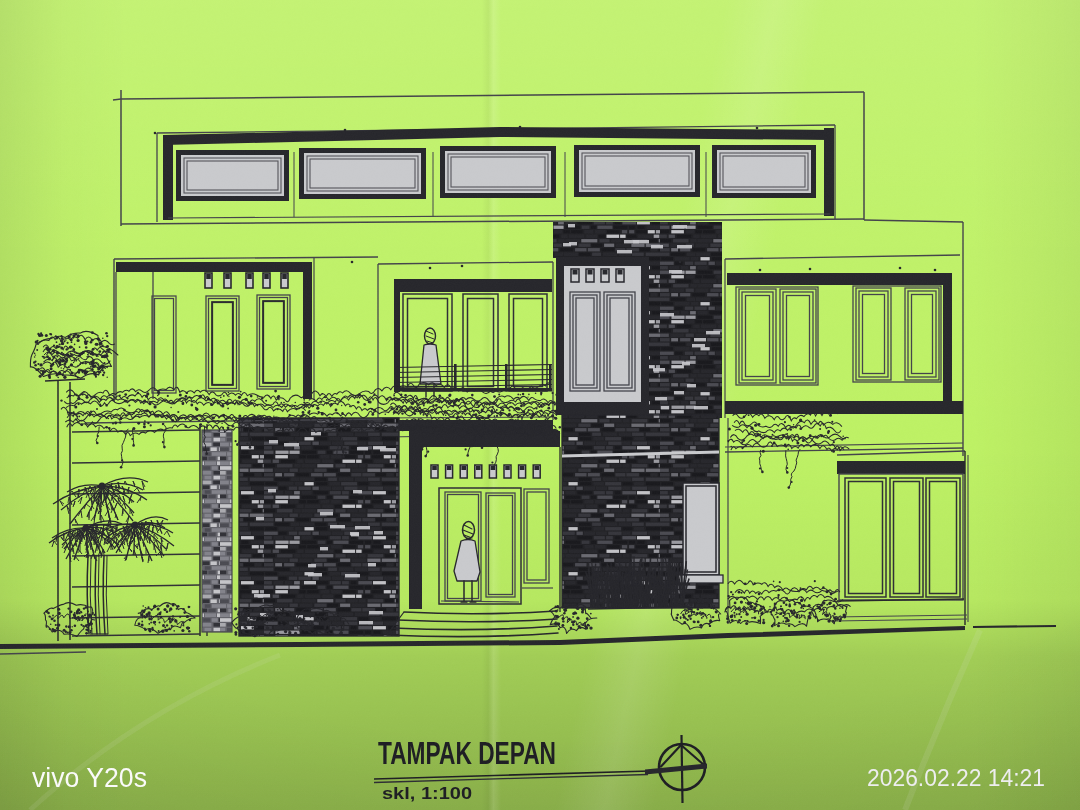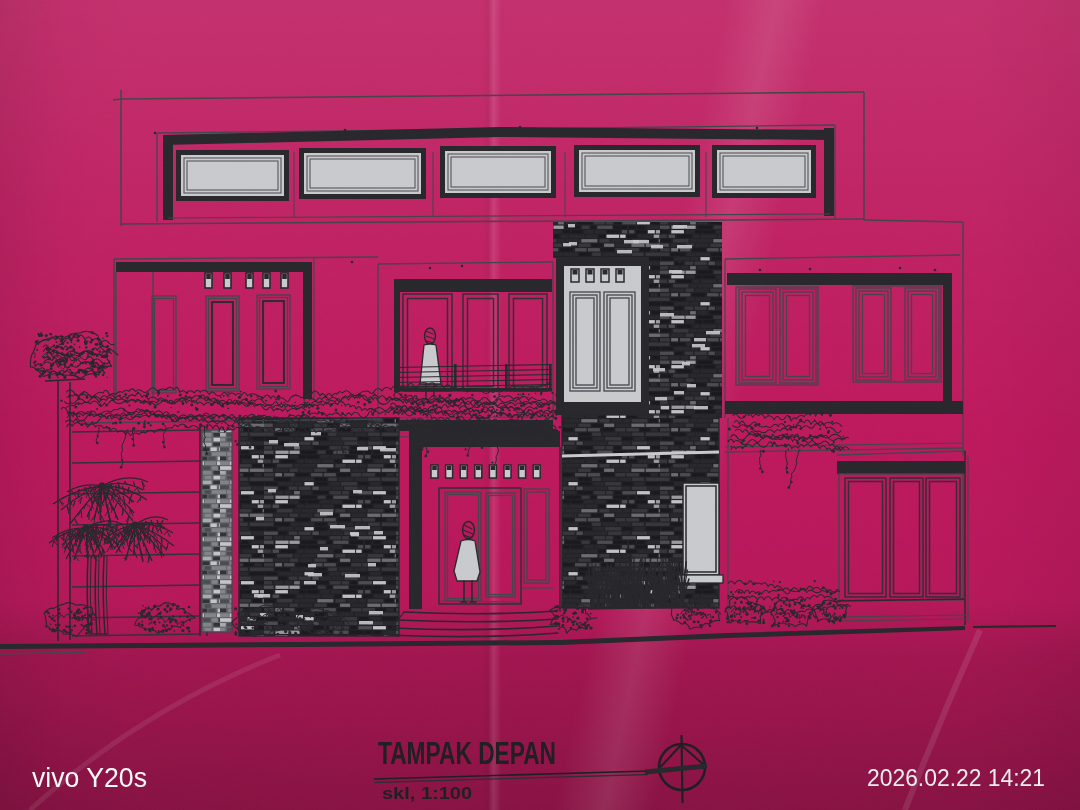--- a/index.html
+++ b/index.html
@@ -1,16 +1,16 @@
 <!DOCTYPE html>
 <html><head>
 <meta charset="utf-8">
 <style>
 html,body{margin:0;padding:0;background:#777;}
-#page{position:relative;width:1080px;height:810px;overflow:hidden;background:#be185d;font-family:"Liberation Sans",sans-serif;}
+#page{position:relative;width:1080px;height:810px;overflow:hidden;background:#bef264;font-family:"Liberation Sans",sans-serif;}
 .shade{position:absolute;left:0;top:0;width:1080px;height:810px;pointer-events:none;}
 #grad1{background:linear-gradient(to bottom, rgba(255,255,255,0.10) 0%, rgba(255,255,255,0.04) 30%, rgba(0,0,0,0.00) 55%, rgba(0,0,0,0.04) 74%, rgba(0,0,0,0.15) 81%, rgba(0,0,0,0.22) 92%, rgba(0,0,0,0.27) 100%);}
 #grad2{background:radial-gradient(130% 110% at 52% 30%, rgba(0,0,0,0) 55%, rgba(0,0,0,0.05) 78%, rgba(0,0,0,0.14) 100%);}
 #grad3{background:linear-gradient(to right, rgba(0,0,0,0.08) 0%, rgba(0,0,0,0.02) 6%, rgba(0,0,0,0) 12%, rgba(0,0,0,0) 90%, rgba(0,0,0,0.05) 100%);}
 #fold1{background:linear-gradient(to right, rgba(0,0,0,0) 44.6%, rgba(0,0,0,0.045) 45.2%, rgba(255,255,255,0.12) 45.7%, rgba(0,0,0,0) 46.4%);}
 #fold2{background:linear-gradient(102deg, rgba(0,0,0,0) 58%, rgba(255,255,255,0.10) 62%, rgba(0,0,0,0) 66%);}
 </style>
 </head>
 <body>
 <div id="page">

